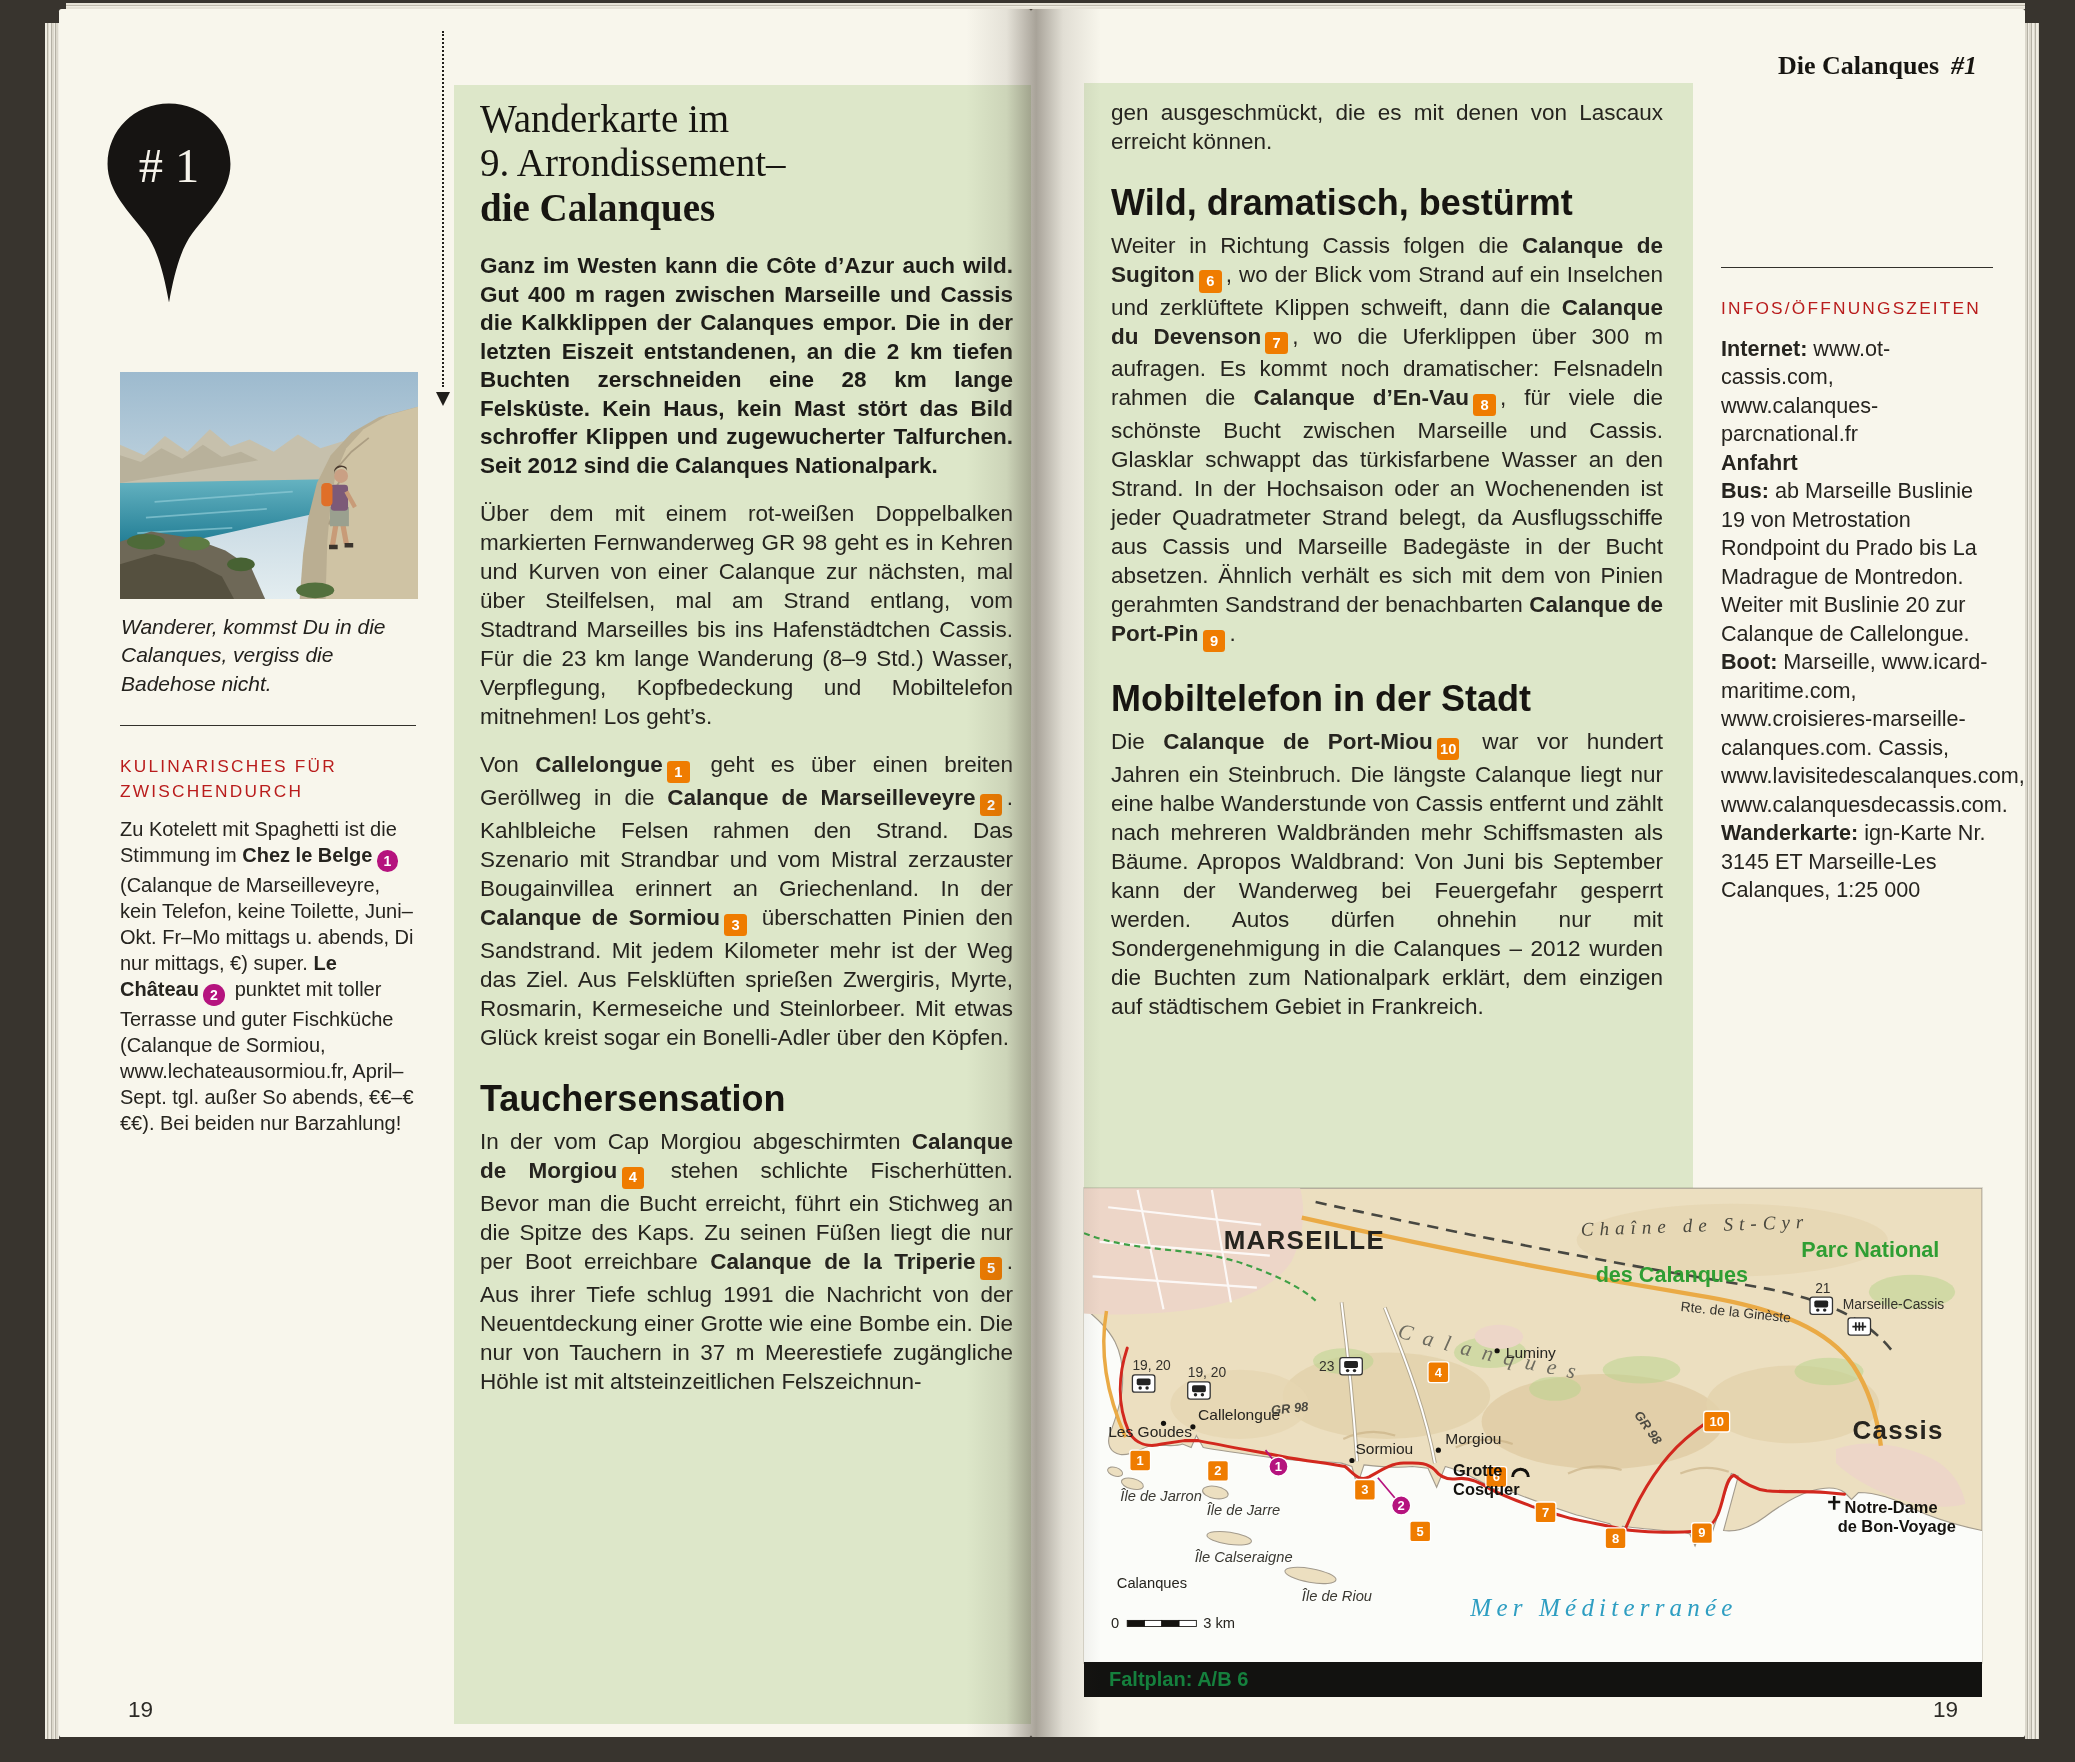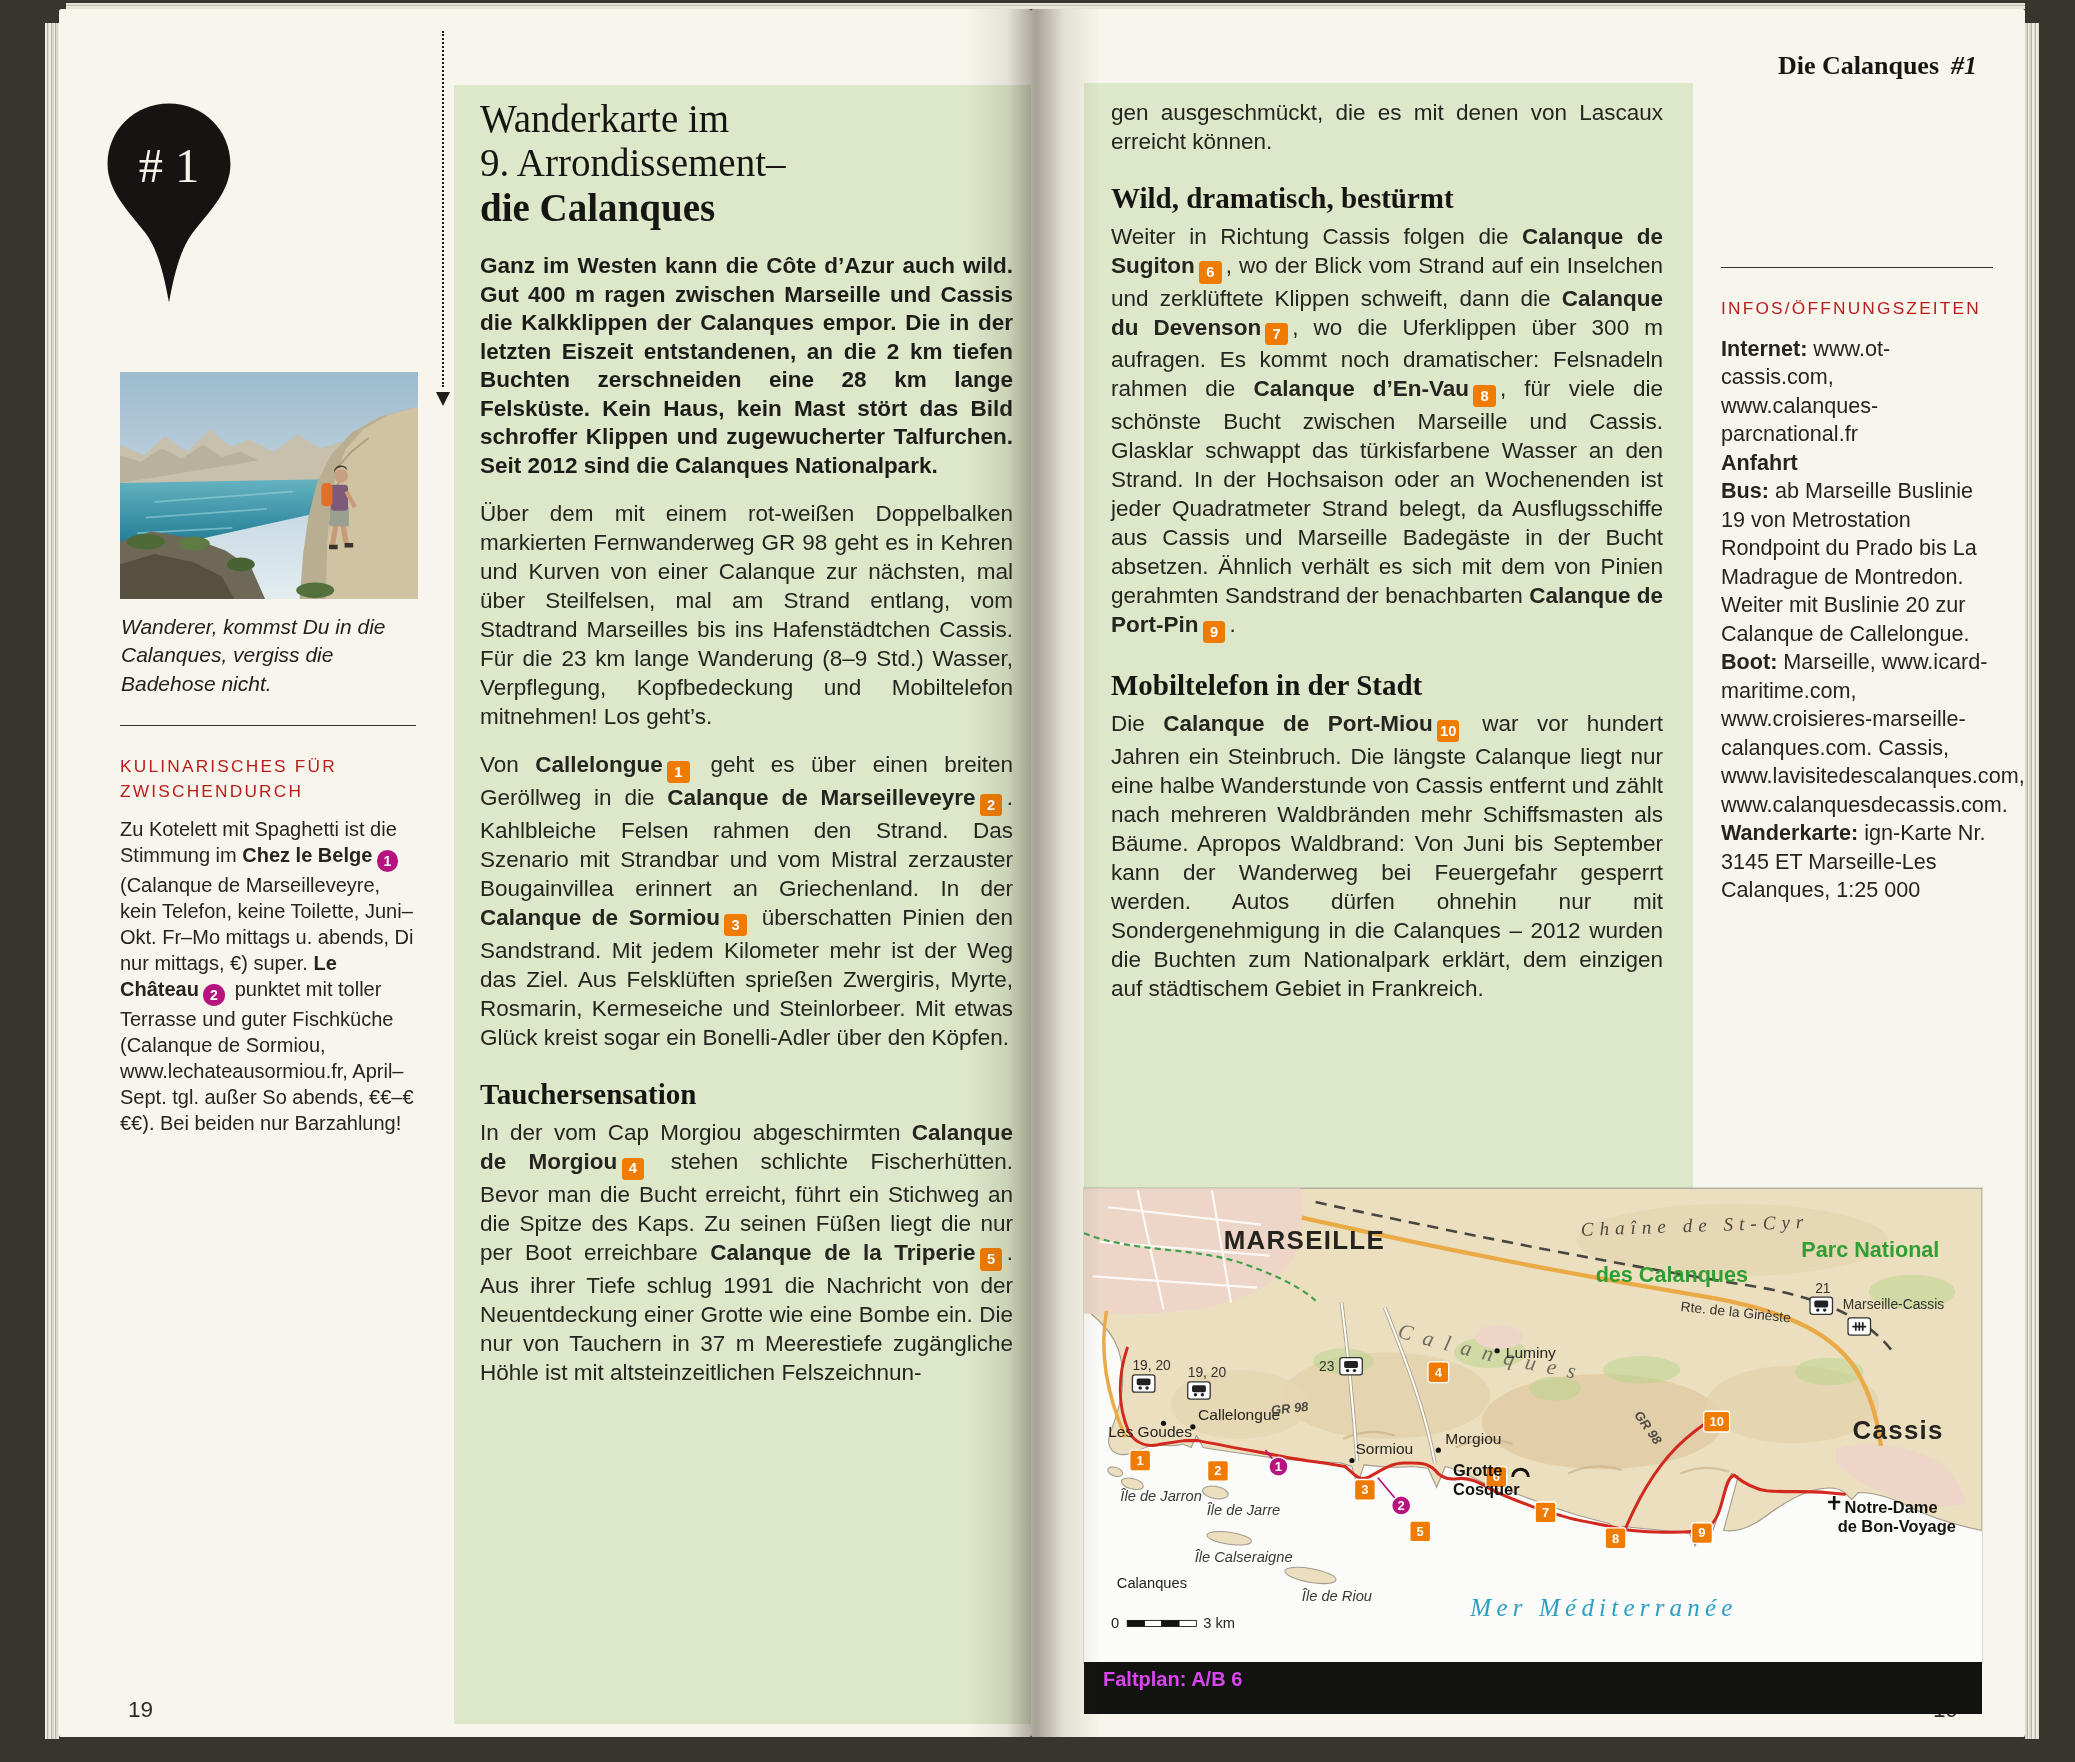--- a/index.html
+++ b/index.html
@@ -38,21 +38,21 @@
     border-left:7px solid transparent;border-right:7px solid transparent;border-top:14px solid #201e1a}
 
   .main-col{position:absolute;z-index:2}
   .page-left .main-col{left:421px;top:88px;width:533px}
   .page-right .main-col{left:80px;top:89px;width:552px}
 
   .headline{font-family:"Liberation Serif",serif;font-size:39px;line-height:1.14;color:var(--head);font-weight:400}
   .headline .hl-bold{font-weight:700}
   .intro{margin-top:22.5px;font-size:22.5px;line-height:28.5px;font-weight:700;color:#1d1c18;text-align:justify}
   .body-text{margin-top:19px;font-size:22.5px;line-height:29px;text-align:justify}
-  .subhead{margin-top:26px;font-family:Liberation Serif, serif;font-size:29px;font-weight:700;color:var(--head)}
+  .subhead{margin-top:26px;font-family:Liberation Sans, sans-serif;font-size:36px;font-weight:700;color:var(--head)}
   .subhead + .body-text{margin-top:7px}
 
   .sq,.ci{display:inline-flex;align-items:center;justify-content:center;vertical-align:-4.3px;
     color:#fff;font-weight:700;font-size:14.7px;line-height:1;margin:0 4.3px}
   .sq{min-width:22.5px;height:22.5px;padding:0 2.6px;background:var(--orange);border-radius:3.5px}
   .ci{width:21.6px;height:21.6px;background:var(--magenta);border-radius:50%;font-size:14px}
 
   .photo{position:absolute;left:61px;top:363px;width:298px;height:227px;overflow:hidden;z-index:2}
   .photo svg{display:block;width:100%;height:100%}
   .caption{position:absolute;left:62px;top:604px;width:285px;font-style:italic;font-size:21px;line-height:28.5px;color:#23211d;z-index:2}
@@ -71,22 +71,22 @@
   .running-head{position:absolute;top:42px;right:48px;font-family:"Liberation Serif",serif;
     font-size:26px;font-weight:700;color:var(--head);z-index:2}
   .running-head .issue{font-style:italic;margin-left:12px}
 
   .infobox{position:absolute;left:690px;top:258px;width:272px;z-index:2}
   .info-body{margin-top:14px;font-size:21.6px;line-height:28.5px}
 
   .map-wrap{position:absolute;left:53px;top:1179px;width:898px;height:475px;z-index:3;background:#fbfcf9;
     box-shadow:0 0 0 0.9px rgba(120,112,96,.25)}
   .map-wrap svg{display:block;width:898px;height:475px}
-  .faltplan{position:absolute;left:53px;top:1653px;width:898px;height:52px;background:#121210;color:#d946ef;
-    font-size:20px;font-weight:700;line-height:35px;padding-left:19px;z-index:4}
+  .faltplan{position:absolute;left:53px;top:1653px;width:898px;height:35px;background:#121210;color:#15803d;
+    font-size:20px;font-weight:700;line-height:35px;padding-left:25px;z-index:4}
 
   
   .mt{font-family:"Liberation Sans",sans-serif}
   .mt-city{font-weight:700;font-size:30px;fill:#26241f;letter-spacing:1.5px}
   .mt-place{font-size:18px;fill:#26241f}
   .mt-bold{font-weight:700;font-size:19px;fill:#14120f}
   .mt-island{font-style:italic;font-size:17px;fill:#3a3832}
   .mt-range{font-family:"Liberation Serif",serif;font-style:italic;font-size:22px;letter-spacing:7px;fill:#4a483e}
   .mt-ridge{font-family:"Liberation Serif",serif;font-style:italic;font-size:25px;letter-spacing:13px;fill:#6e6c60}
   .mt-green{font-weight:700;font-size:25px;fill:var(--mapgreen)}

